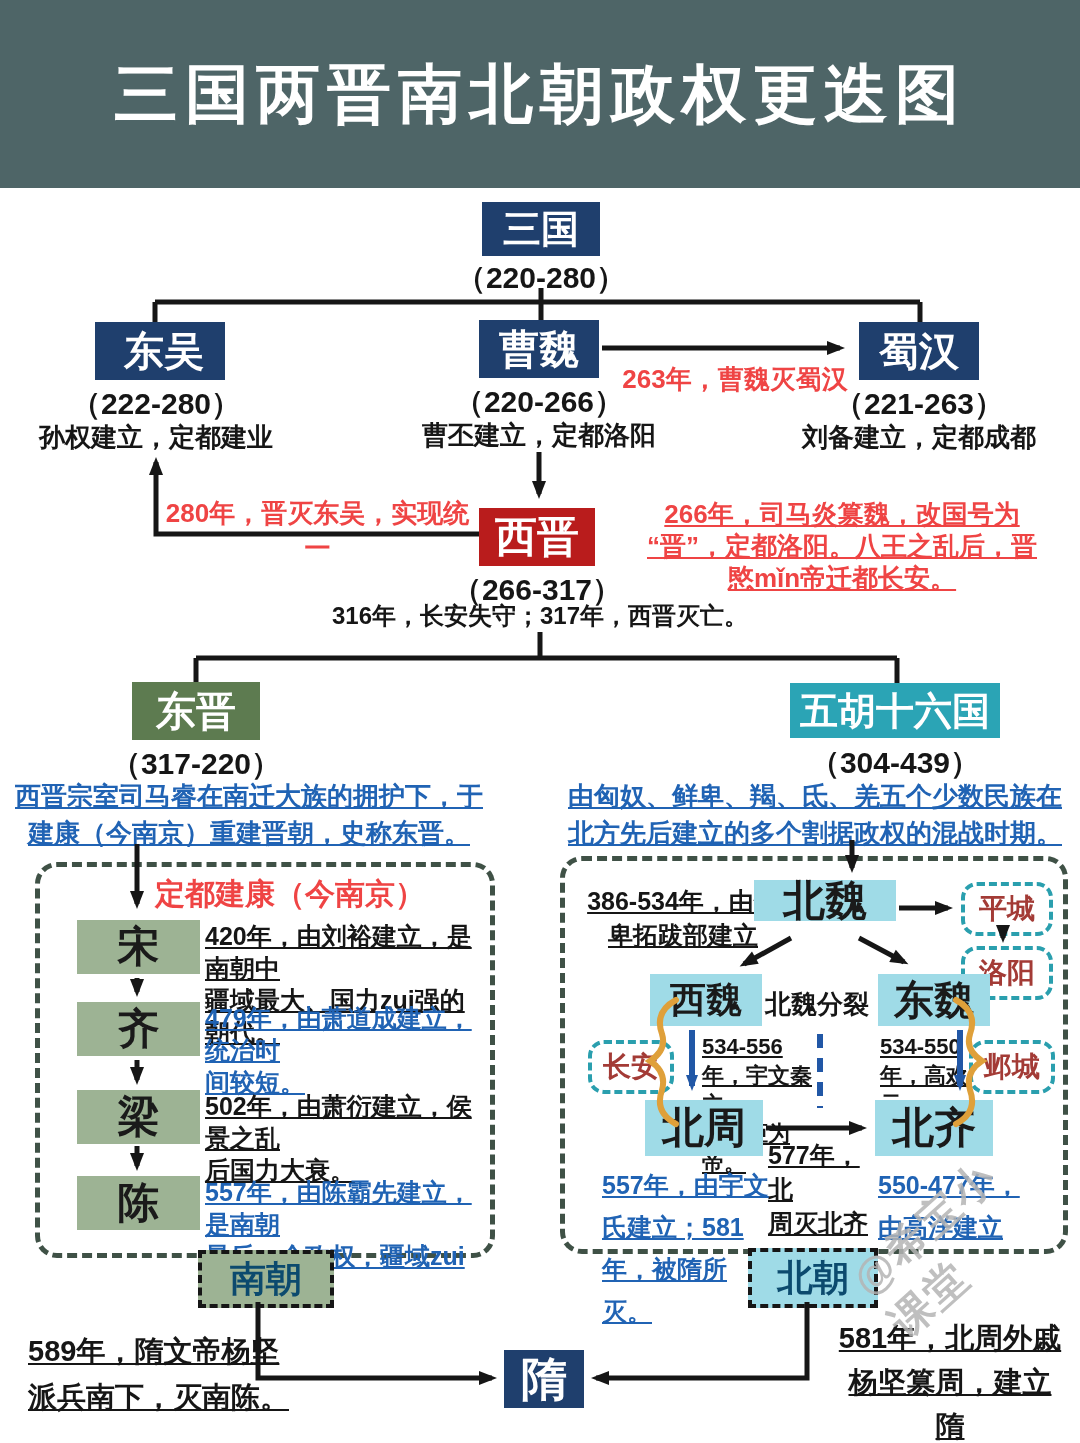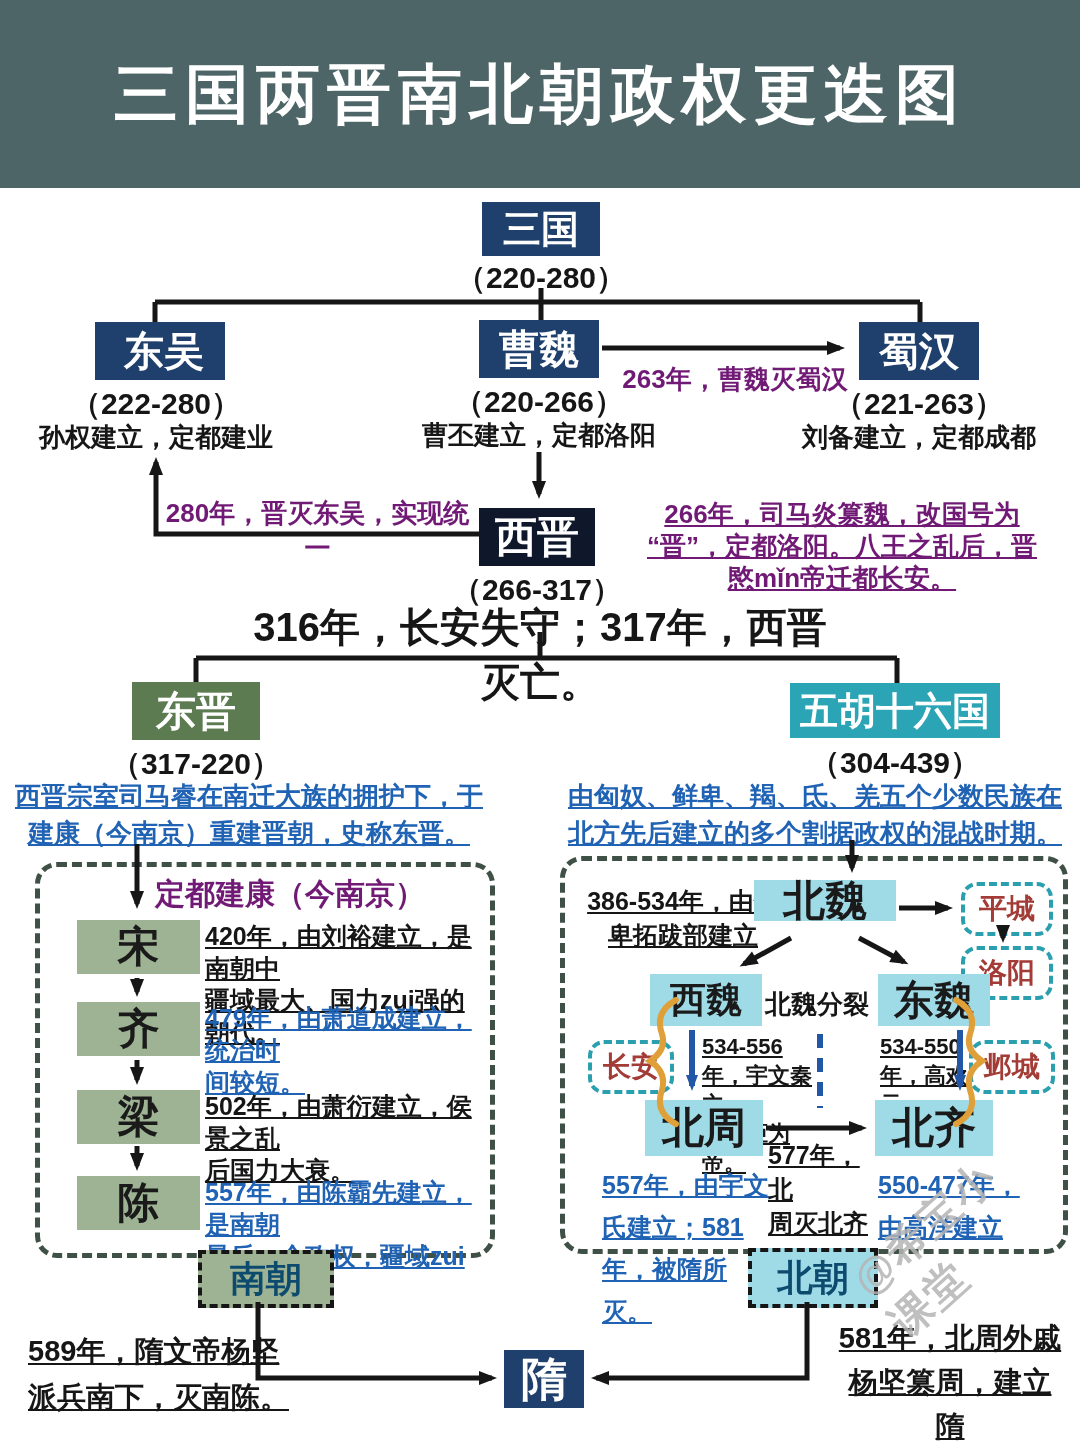--- a/index.html
+++ b/index.html
@@ -14,28 +14,28 @@
     display:flex;align-items:center;justify-content:center;
   }
   .titlebar h1{
     margin:0;color:#fff;font-size:64px;letter-spacing:7px;font-weight:bold;
   }
   .node{
     display:flex;align-items:center;justify-content:center;
     color:#fff;z-index:2;line-height:1;
   }
   .navy{background:#1f3f6d;}
-  .gold{background:#0f172a;}
+  .gold{background:#b91c1c;}
   .green{background:#5d7b50;}
   .teal{background:#2ba4b5;}
   .sage{background:#9db394;color:#1a1a1a;}
   .cyan{background:#9fdbe7;color:#1a1a1a;}
   .dates{color:#161616;font-size:30px;text-align:center;z-index:2;}
   .desc{color:#161616;font-size:26px;text-align:center;z-index:2;}
-  .red{color:#701a75;}
+  .red{color:#ef4444;}
   .blue{color:#2063b4;}
   .black{color:#161616;}
   .dashedbox{border:5px dashed #3f5146;border-radius:22px;z-index:1;background:transparent;}
   .citybox{
     display:flex;align-items:center;justify-content:center;
     border:4px dashed #2a9fae;border-radius:16px;background:#fff;
     color:#a33b36;font-size:28px;z-index:2;
   }
   .dashedlabel{border:4px dashed #161616;z-index:2;font-size:36px;color:#0c4a6e;}
   .note{font-size:25px;line-height:32px;z-index:2;}
@@ -70,21 +70,21 @@
   <div class="abs desc" style="left:769px;top:420px;width:300px;">刘备建立，定都成都</div>
 
   <div class="abs desc red" style="left:610px;top:362px;width:250px;">263年，曹魏灭蜀汉</div>
 
   <div class="abs node gold" style="left:479px;top:508px;width:116px;height:58px;font-size:42px;">西晋</div>
   <div class="abs dates" style="left:407px;top:570px;width:260px;">（266-317）</div>
   <div class="abs desc red" style="left:165px;top:496px;width:305px;">280年，晋灭东吴，实现统一</div>
   <div class="abs desc red pre" style="left:612px;top:498px;width:460px;line-height:32px;">266年，司马炎篡魏，改国号为
 “晋”，定都洛阳。八王之乱后，晋
 愍mǐn帝迁都长安。</div>
-  <div class="abs desc black" style="left:240px;top:600px;width:600px;font-size:40px;">316年，长安失守；317年，西晋灭亡。</div>
+  <div class="abs desc black" style="left:240px;top:600px;width:600px;font-size:24px;">316年，长安失守；317年，西晋灭亡。</div>
 
   <div class="abs node green" style="left:132px;top:682px;width:128px;height:58px;font-size:40px;">东晋</div>
   <div class="abs dates" style="left:66px;top:744px;width:260px;">（317-220）</div>
   <div class="abs desc blue pre" style="left:10px;top:778px;width:478px;line-height:37px;">西晋宗室司马睿在南迁大族的拥护下，于
 建康（今南京）重建晋朝，史称东晋。</div>
 
   <div class="abs node teal" style="left:790px;top:683px;width:210px;height:55px;font-size:38px;">五胡十六国</div>
   <div class="abs dates" style="left:765px;top:743px;width:260px;">（304-439）</div>
   <div class="abs desc blue pre" style="left:568px;top:778px;width:494px;line-height:37px;">由匈奴、鲜卑、羯、氐、羌五个少数民族在
 北方先后建立的多个割据政权的混战时期。</div>

